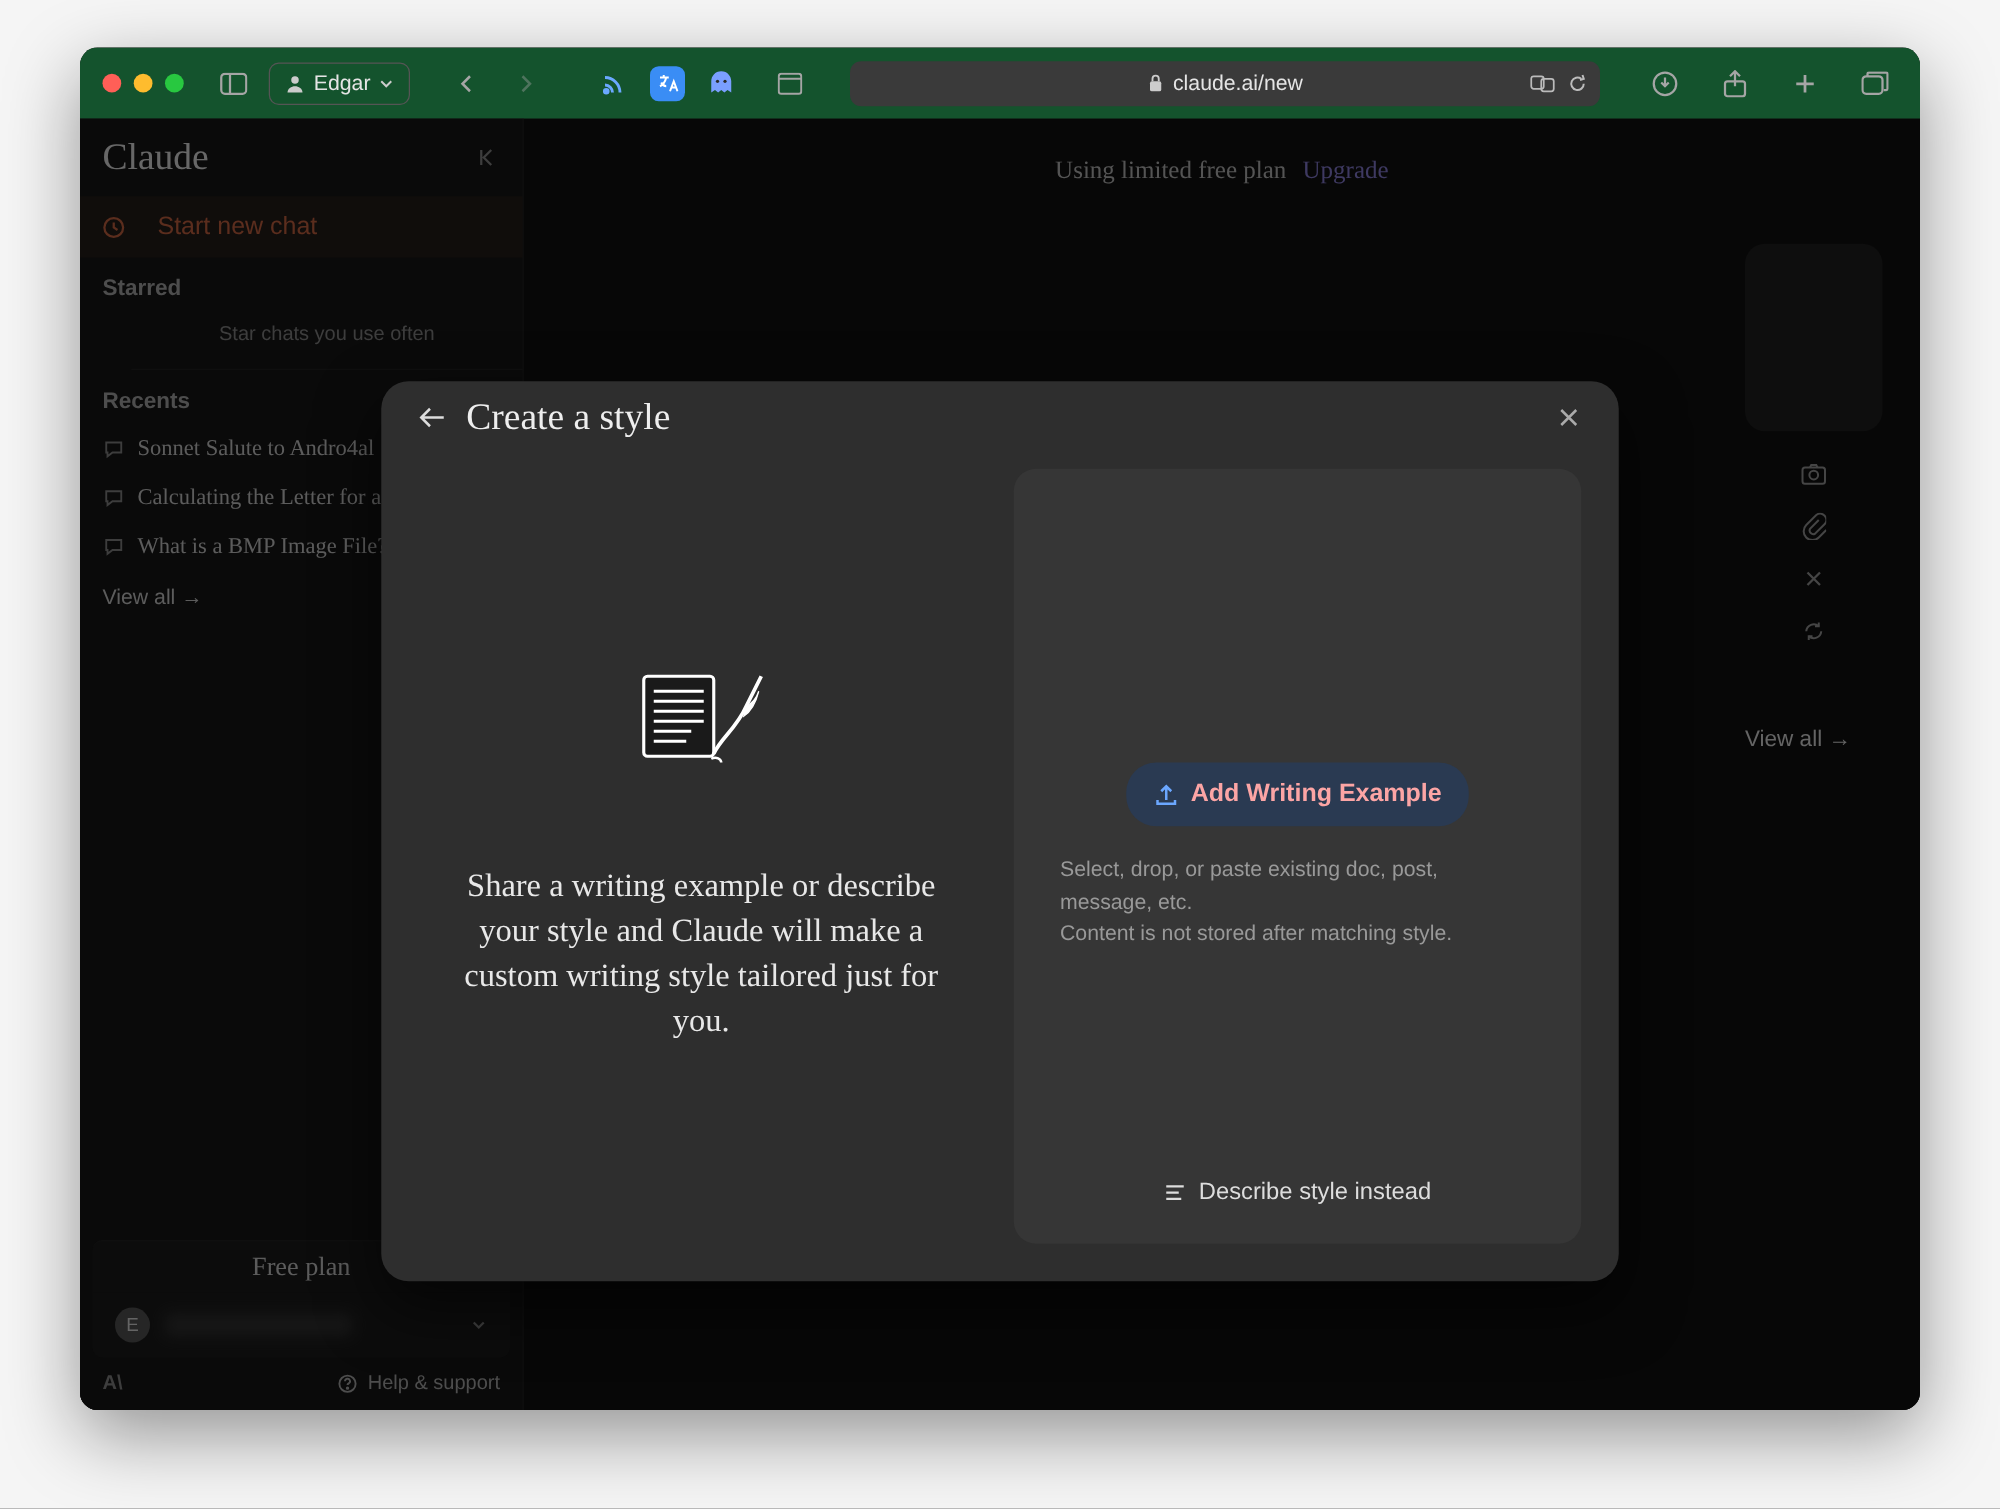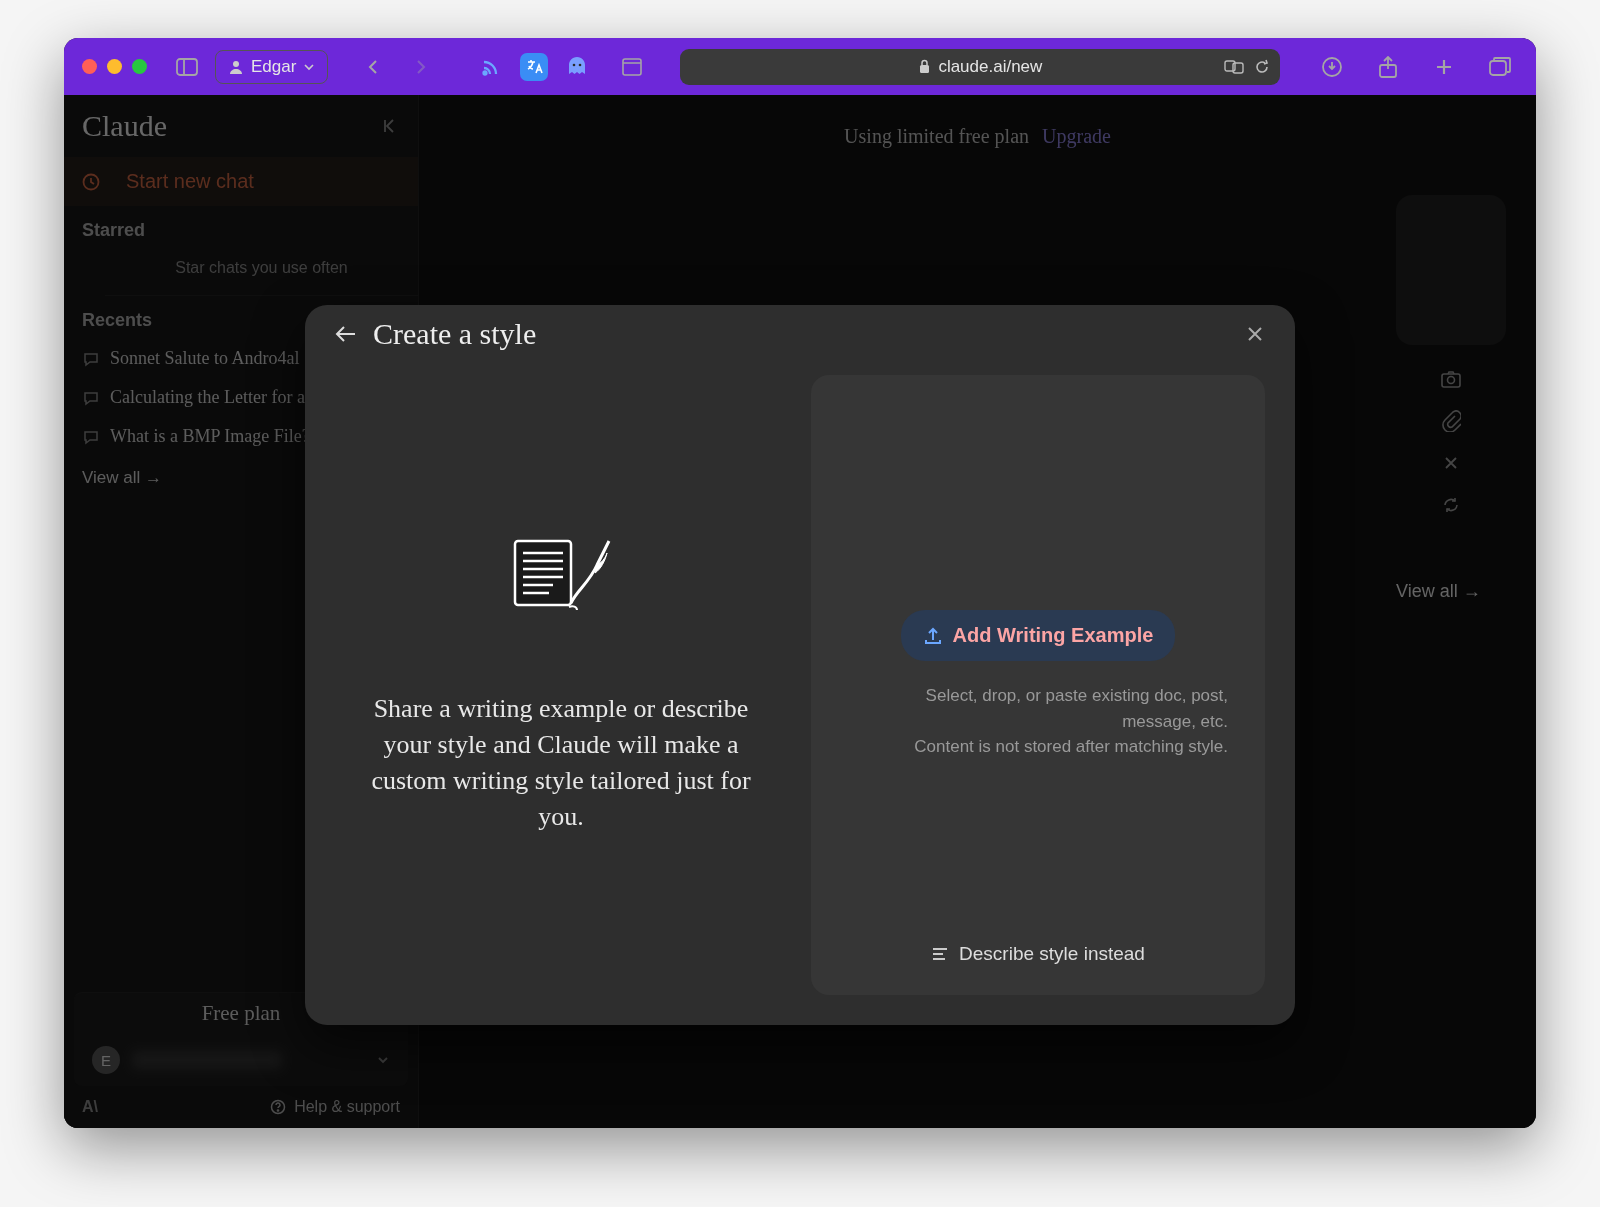--- a/index.html
+++ b/index.html
@@ -19,21 +19,21 @@
       background: #1a1a1a;
       border-radius: 14px;
       overflow: hidden;
       box-shadow: 0 20px 60px rgba(0,0,0,0.4);
       display: flex;
       flex-direction: column;
     }
     
     .titlebar {
       height: 57px;
-      background: #6d28d9;
+      background: #14532d;
       display: flex;
       align-items: center;
       padding: 0 18px;
       gap: 10px;
     }
     .traffic-lights { display: flex; gap: 10px; margin-right: 12px; }
     .traffic-light { width: 15px; height: 15px; border-radius: 50%; }
     .tl-red { background: #ff5f57; }
     .tl-yellow { background: #febc2e; }
     .tl-green { background: #28c840; }
@@ -137,21 +137,21 @@
       padding: 30px;
       position:relative;
     }
     .add-btn {
       display:flex; align-items:center; gap:10px;
       background:#2a3a52; color:#fca5a5;
       border:none; border-radius:24px;
       padding: 14px 22px; font-size:20px; font-weight:600;
       cursor:pointer;
     }
-    .helper-text { text-align:right; color:#999; font-size:17px; line-height:1.5; margin-top:22px; max-width:380px;}
+    .helper-text { text-align:left; color:#999; font-size:17px; line-height:1.5; margin-top:22px; max-width:380px;}
     .describe-link { position:absolute; bottom:30px; display:flex; align-items:center; gap:10px; color:#ddd; font-size:19px;}
     svg { display:block; }
   </style>
 </head>
 <body>
 
 <div class="window">
 
   <div class="titlebar">
     <div class="traffic-lights">

